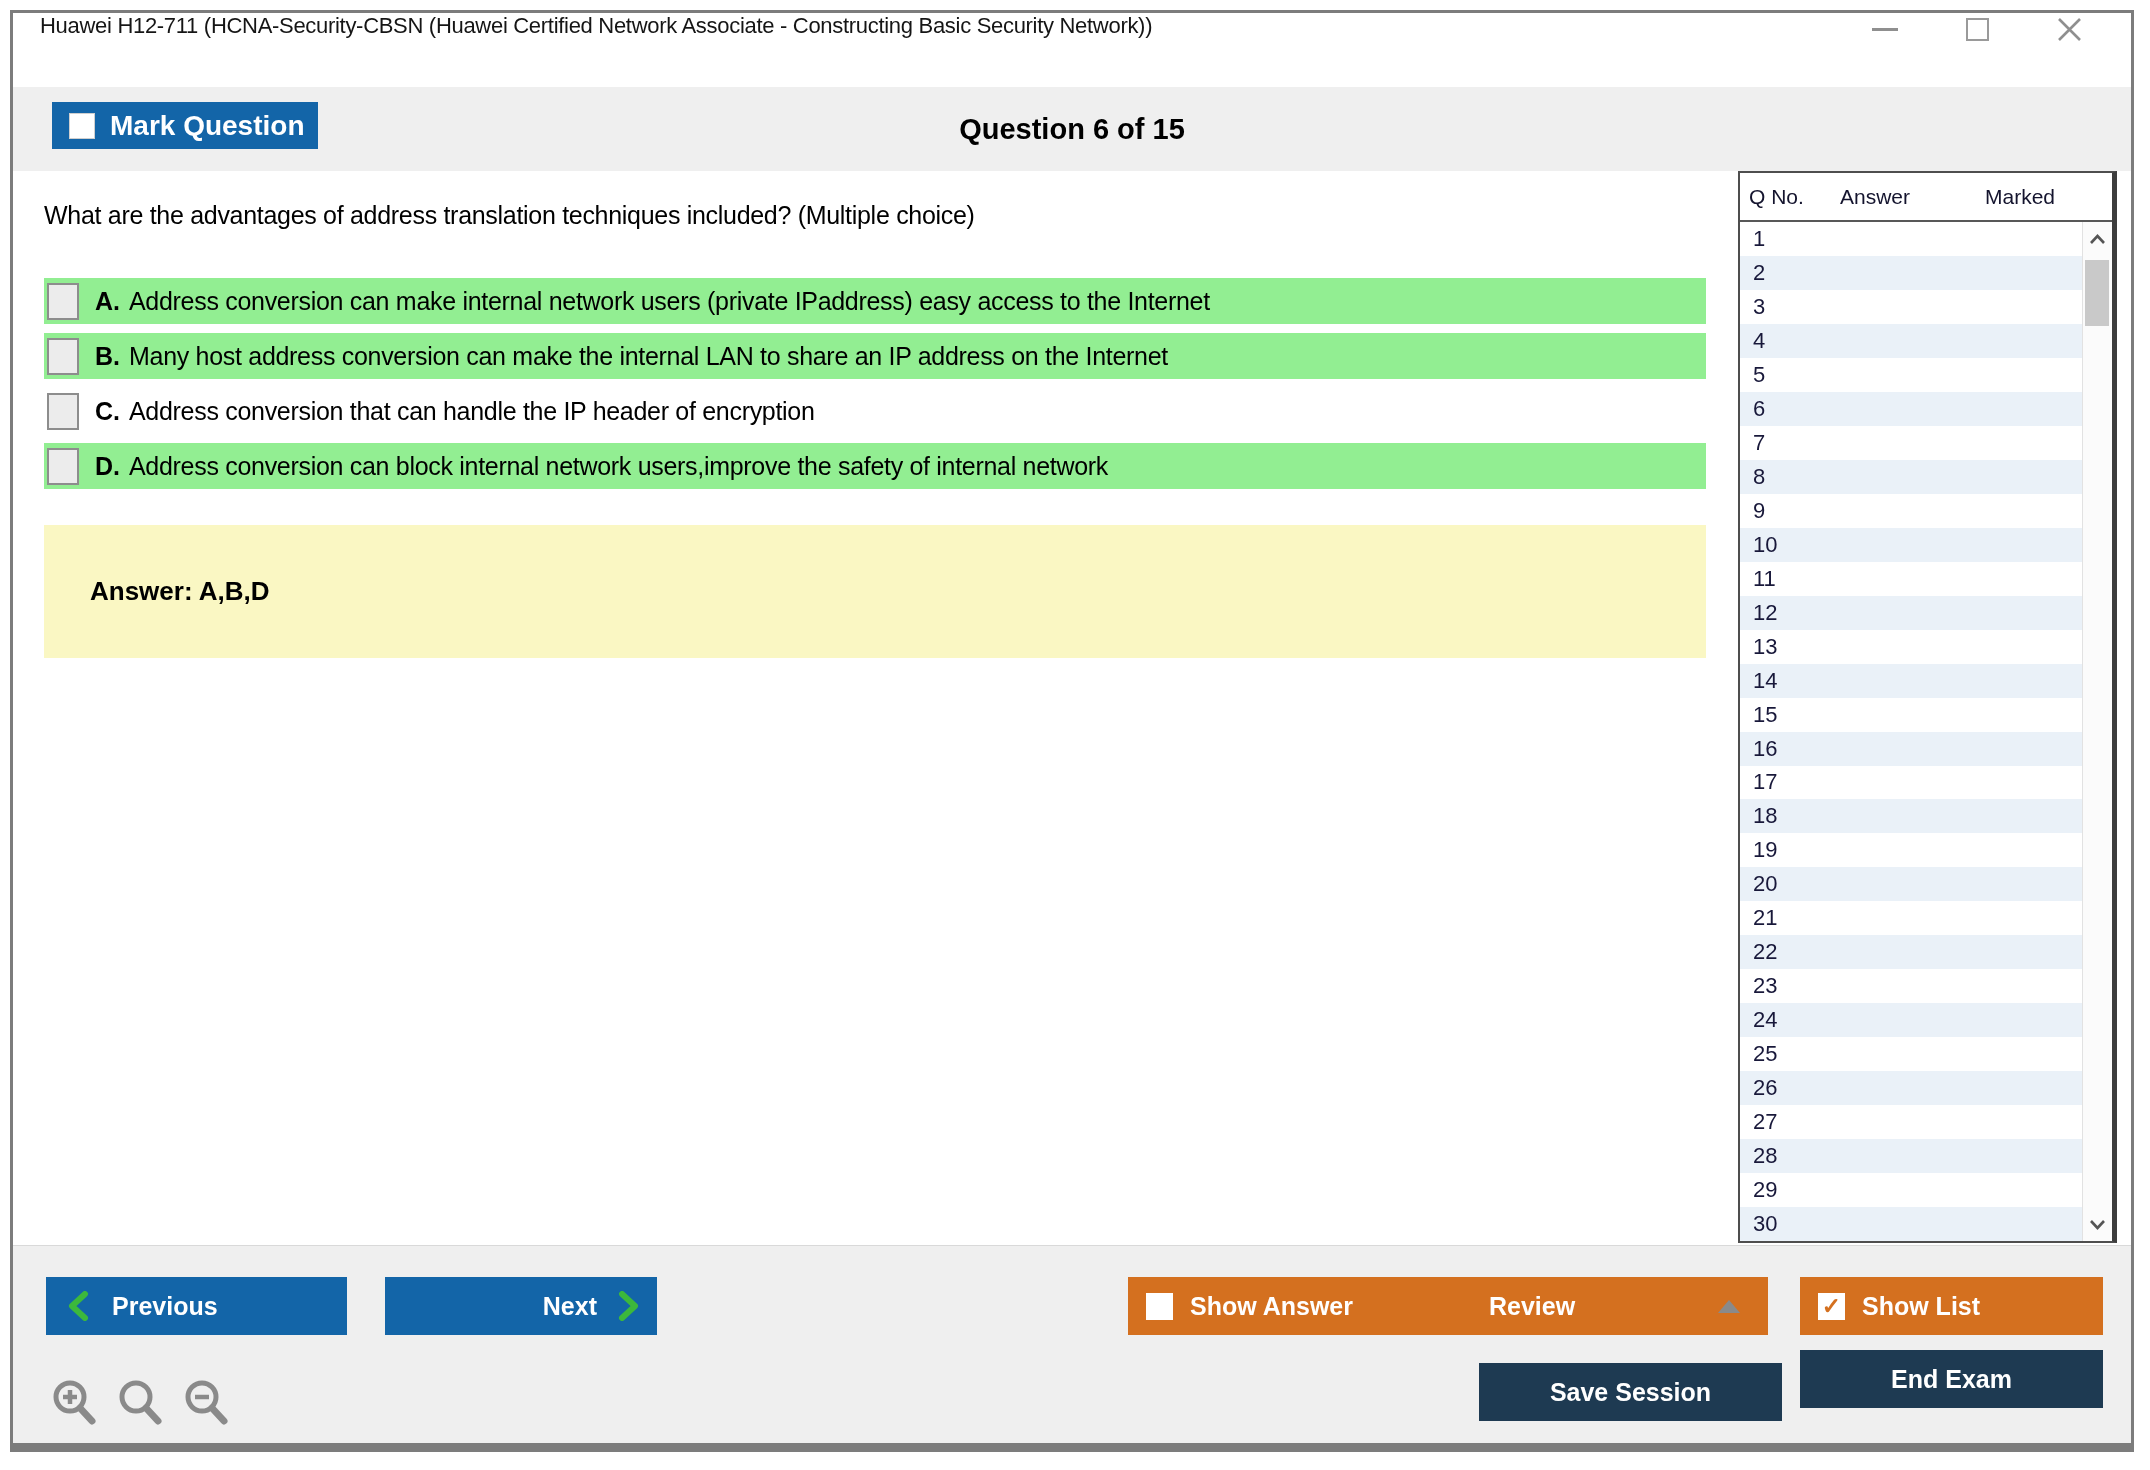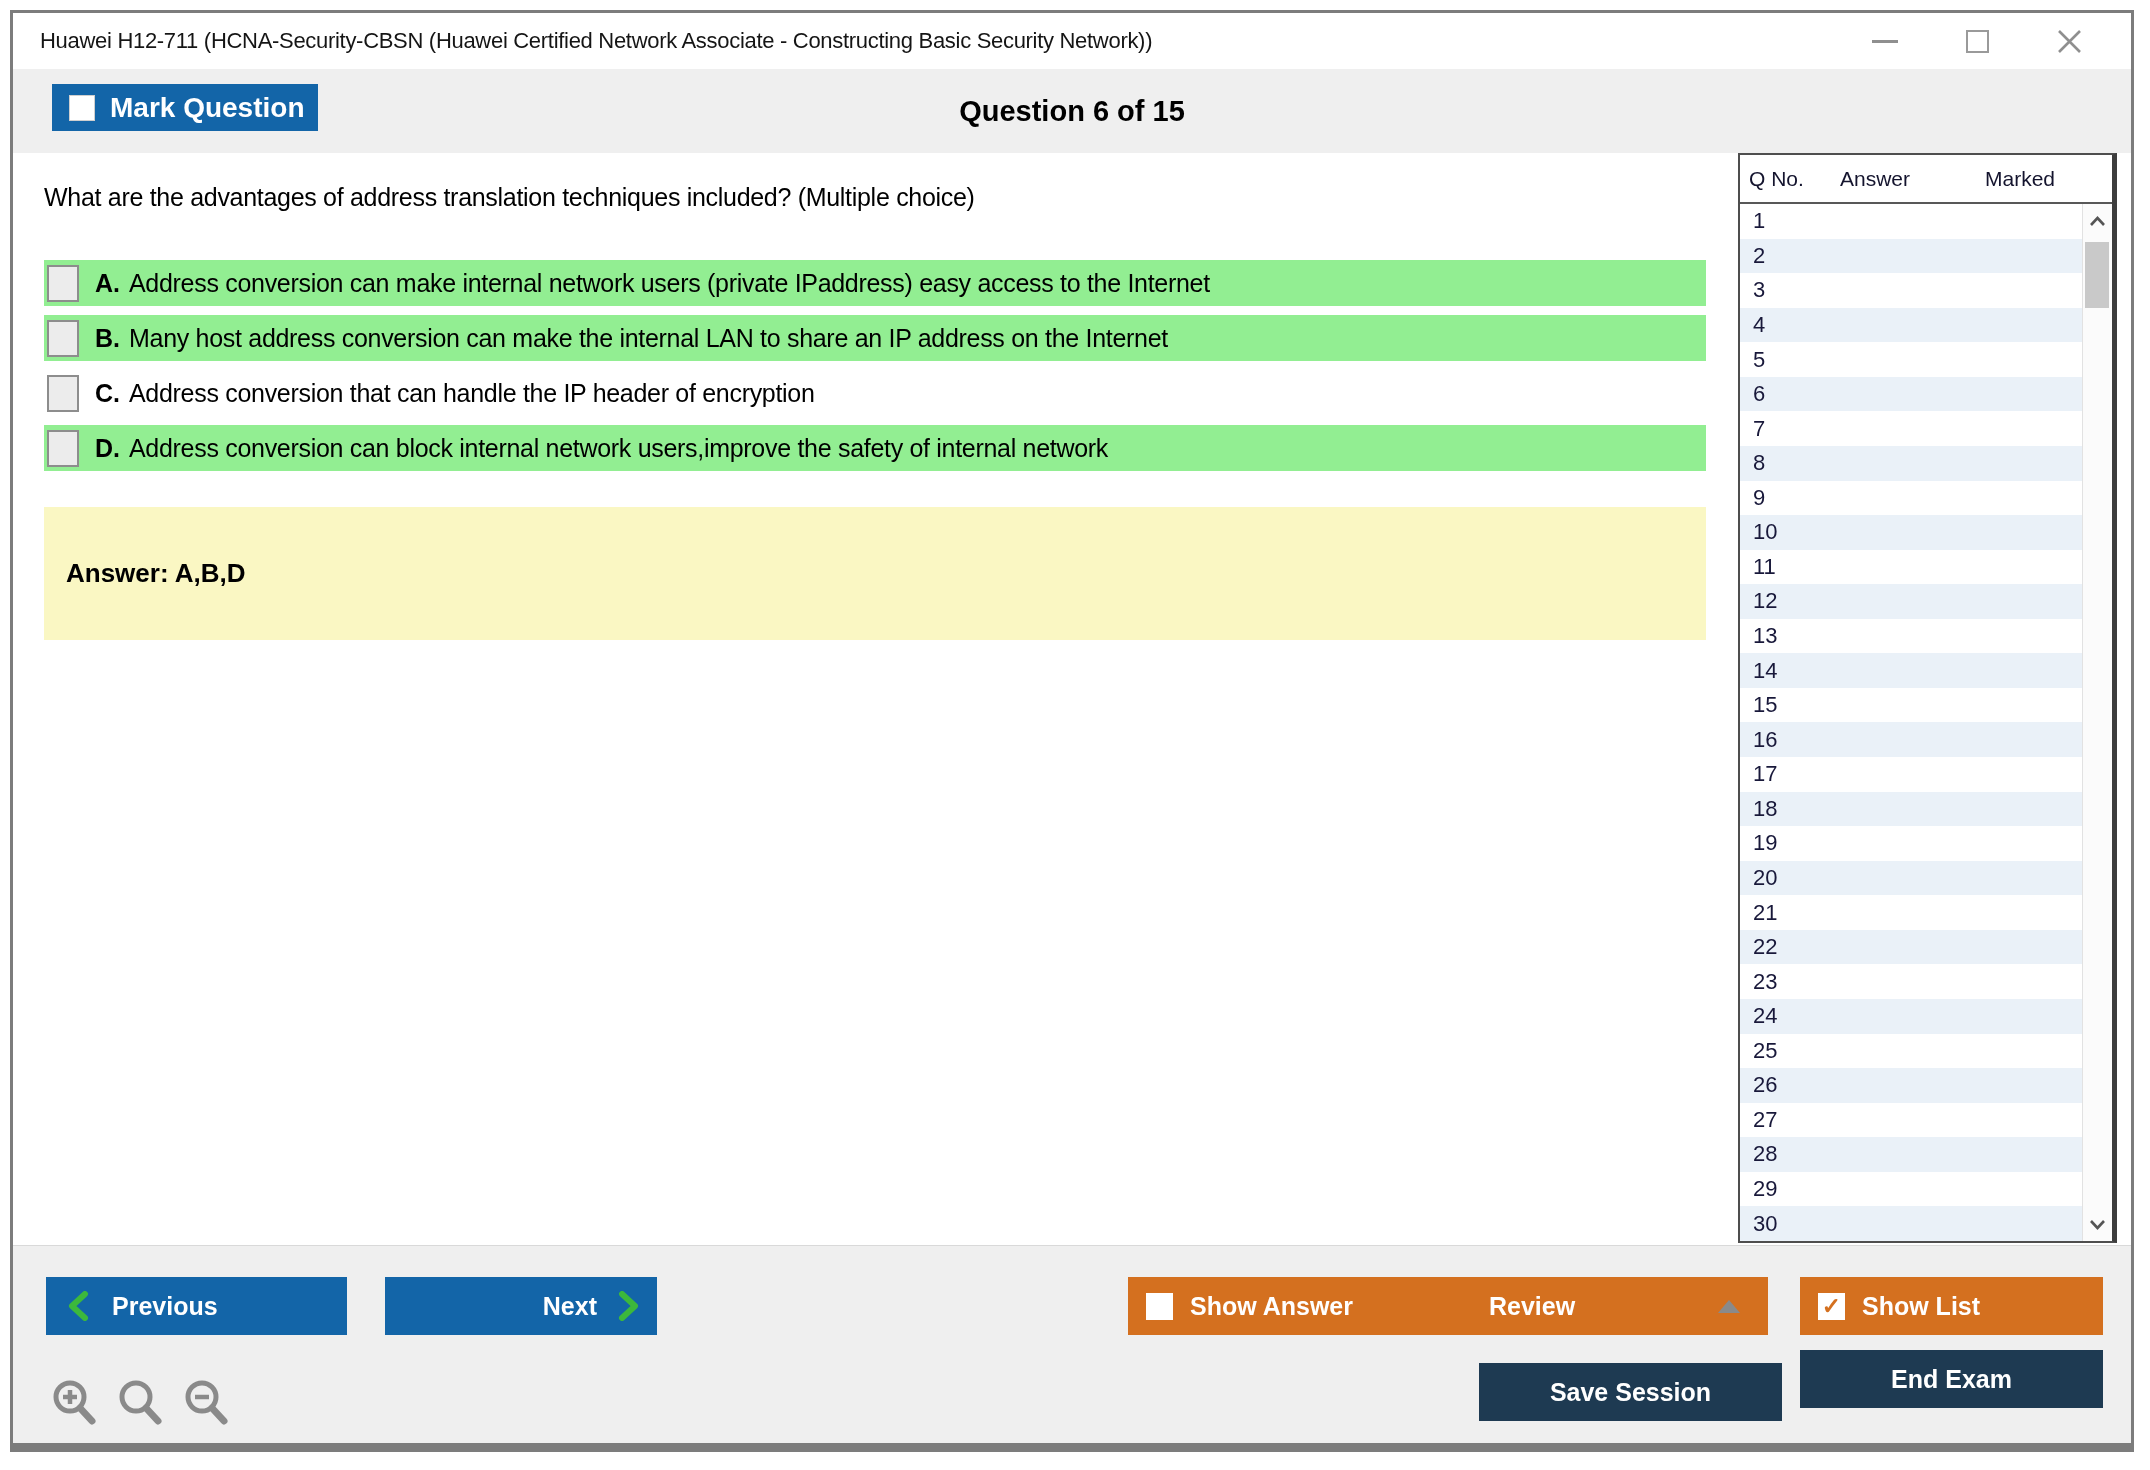--- a/index.html
+++ b/index.html
@@ -4,21 +4,21 @@
 <style>
   * { margin:0; padding:0; box-sizing:border-box; }
   html,body { width:2150px; height:1470px; background:#ffffff; overflow:hidden;
               font-family:"Liberation Sans", sans-serif; }
 
   .window { position:absolute; left:10px; top:10px; width:2124px; height:1442px;
             background:#fff; border:3px solid #7c7c7c; border-bottom-width:9px;
             display:flex; flex-direction:column; }
 
   
-  .titlebar { height:56px; background:#fff; display:flex; align-items:center;
+  .titlebar { height:74px; background:#fff; display:flex; align-items:flex-start;
               padding:0 46px 0 27px; flex:none; }
   .title-text { flex:1; font-size:22px; color:#151515; letter-spacing:-0.3px; white-space:nowrap; }
   .win-controls { display:flex; align-items:center; gap:60px; }
   .win-btn { width:32px; height:32px; display:flex; align-items:center; justify-content:center;
              background:transparent; border:none; cursor:pointer; }
   .glyph-min { width:26px; height:3px; background:#8f8f8f; }
   .glyph-max { width:23px; height:23px; border:2px solid #9a9a9a; }
 
   
   .headerbar { height:84px; background:#efefef; position:relative; flex:none; }
@@ -38,21 +38,21 @@
                    letter-spacing:-0.3px; }
   .options { position:absolute; left:31px; top:107px; width:1662px;
              display:flex; flex-direction:column; gap:9px; }
   .opt-row { height:46px; display:flex; align-items:center; cursor:pointer; }
   .opt-row.highlight { background:var(--green); }
   .opt-cb { width:32px; height:37px; background:#ececec; border:2px solid #8d8d8d;
             margin-left:3px; flex:none; }
   .opt-letter { font-weight:bold; font-size:25px; color:#000; margin-left:16px; }
   .opt-text { font-size:25px; color:#000; margin-left:9px; letter-spacing:-0.3px; white-space:nowrap; }
   .answer-box { position:absolute; left:31px; top:354px; width:1662px; height:133px;
-                background:var(--yellow); display:flex; align-items:center; }
+                background:var(--yellow); display:flex; align-items:center;padding-left:24px; }
   .answer-text { font-weight:bold; font-size:26px; color:#000; margin-left:22px; }
 
   
   .qtable { position:absolute; right:14px; top:0; bottom:2px; width:379px; background:#fff;
             border:2px solid #4e4e4e; border-right-width:5px; border-right-color:#3d3d3d;
             display:flex; flex-direction:column; }
   .qt-header { height:49px; flex:none; display:flex; align-items:center;
                border-bottom:2px solid #585858; font-size:21px; color:#14142e; background:#fff; }
   .qt-col1 { width:100px; padding-left:9px; }
   .qt-col2 { width:145px; }

